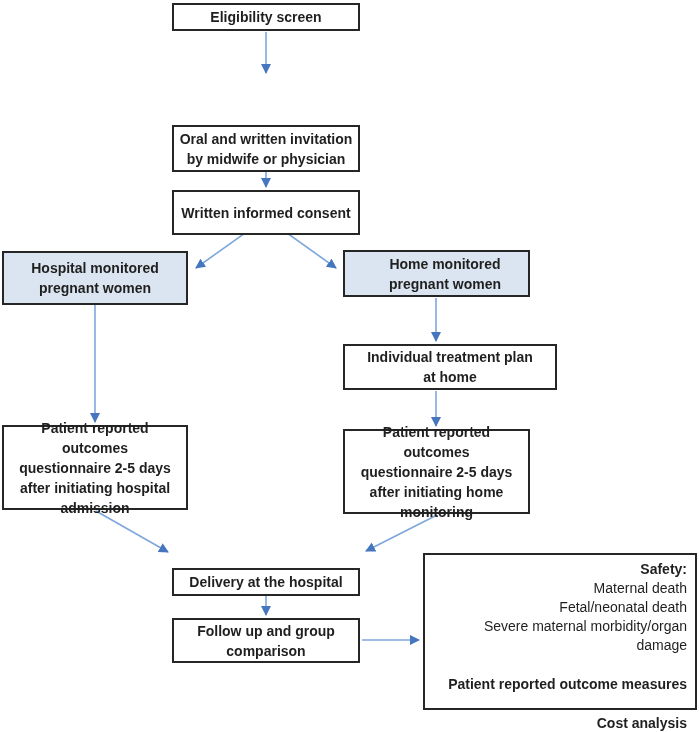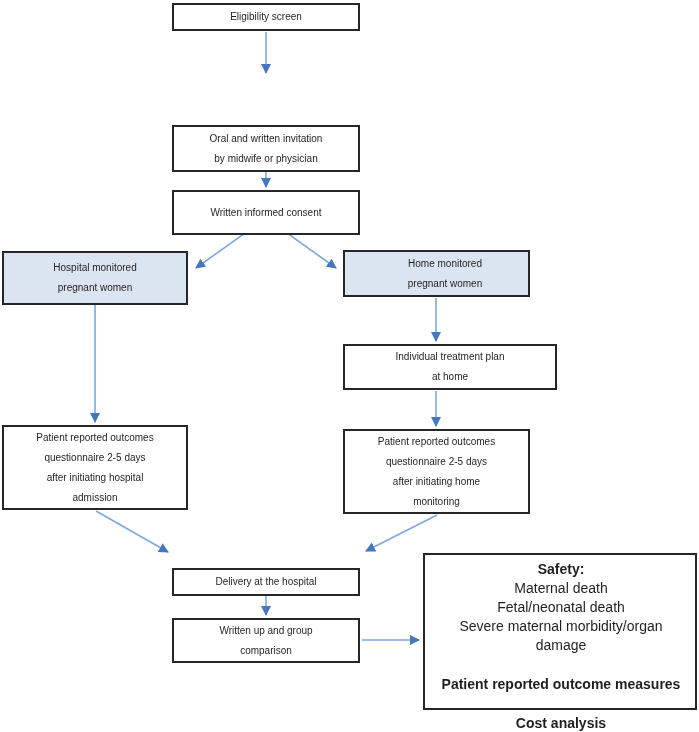--- a/index.html
+++ b/index.html
@@ -18,24 +18,25 @@
   }
   .box {
     position: absolute;
     box-sizing: border-box;
     border: 2px solid var(--box-border, #262626);
     background: #ffffff;
     display: flex;
     align-items: center;
     justify-content: center;
     text-align: center;
-    font-size: 10px;
+    font-size: 14px;
     line-height: 20px;
     white-space: pre-line;
     padding: 2px 4px;
+    font-weight: bold;
   }
   .box.highlight {
     background: var(--highlight-fill, #dbe5f1);
   }
   .arrows {
     position: absolute;
     left: 0;
     top: 0;
     pointer-events: none;
   }
@@ -48,21 +49,21 @@
     box-sizing: border-box;
     border: 2px solid var(--box-border, #262626);
     background: #ffffff;
     left: 423px;
     top: 553px;
     width: 274px;
     height: 157px;
     padding: 5px 8px 20px 10px;
     font-size: 14px;
     line-height: 19px;
-    text-align: center;
+    text-align: right;
   }
   .outcomes-box .bold {
     font-weight: bold;
   }
   .outcomes-box .spaced {
     margin-top: 20px;
   }
   .outcomes-box .items {
     white-space: pre-line;
   }
@@ -124,21 +125,21 @@
 after initiating hospital
 admission</div>
 
   <div class="box" id="box-pro-home">Patient reported outcomes
 questionnaire 2-5 days
 after initiating home
 monitoring</div>
 
   <div class="box" id="box-delivery">Delivery at the hospital</div>
 
-  <div class="box" id="box-followup">Written up and group
+  <div class="box" id="box-followup">Follow up and group
 comparison</div>
 
   <div class="outcomes-box">
     <div class="bold">Safety:</div>
     <div class="items">Maternal death
 Fetal/neonatal death
 Severe maternal morbidity/organ damage</div>
     <div class="bold spaced">Patient reported outcome measures</div>
     <div class="bold spaced">Cost analysis</div>
   </div>

